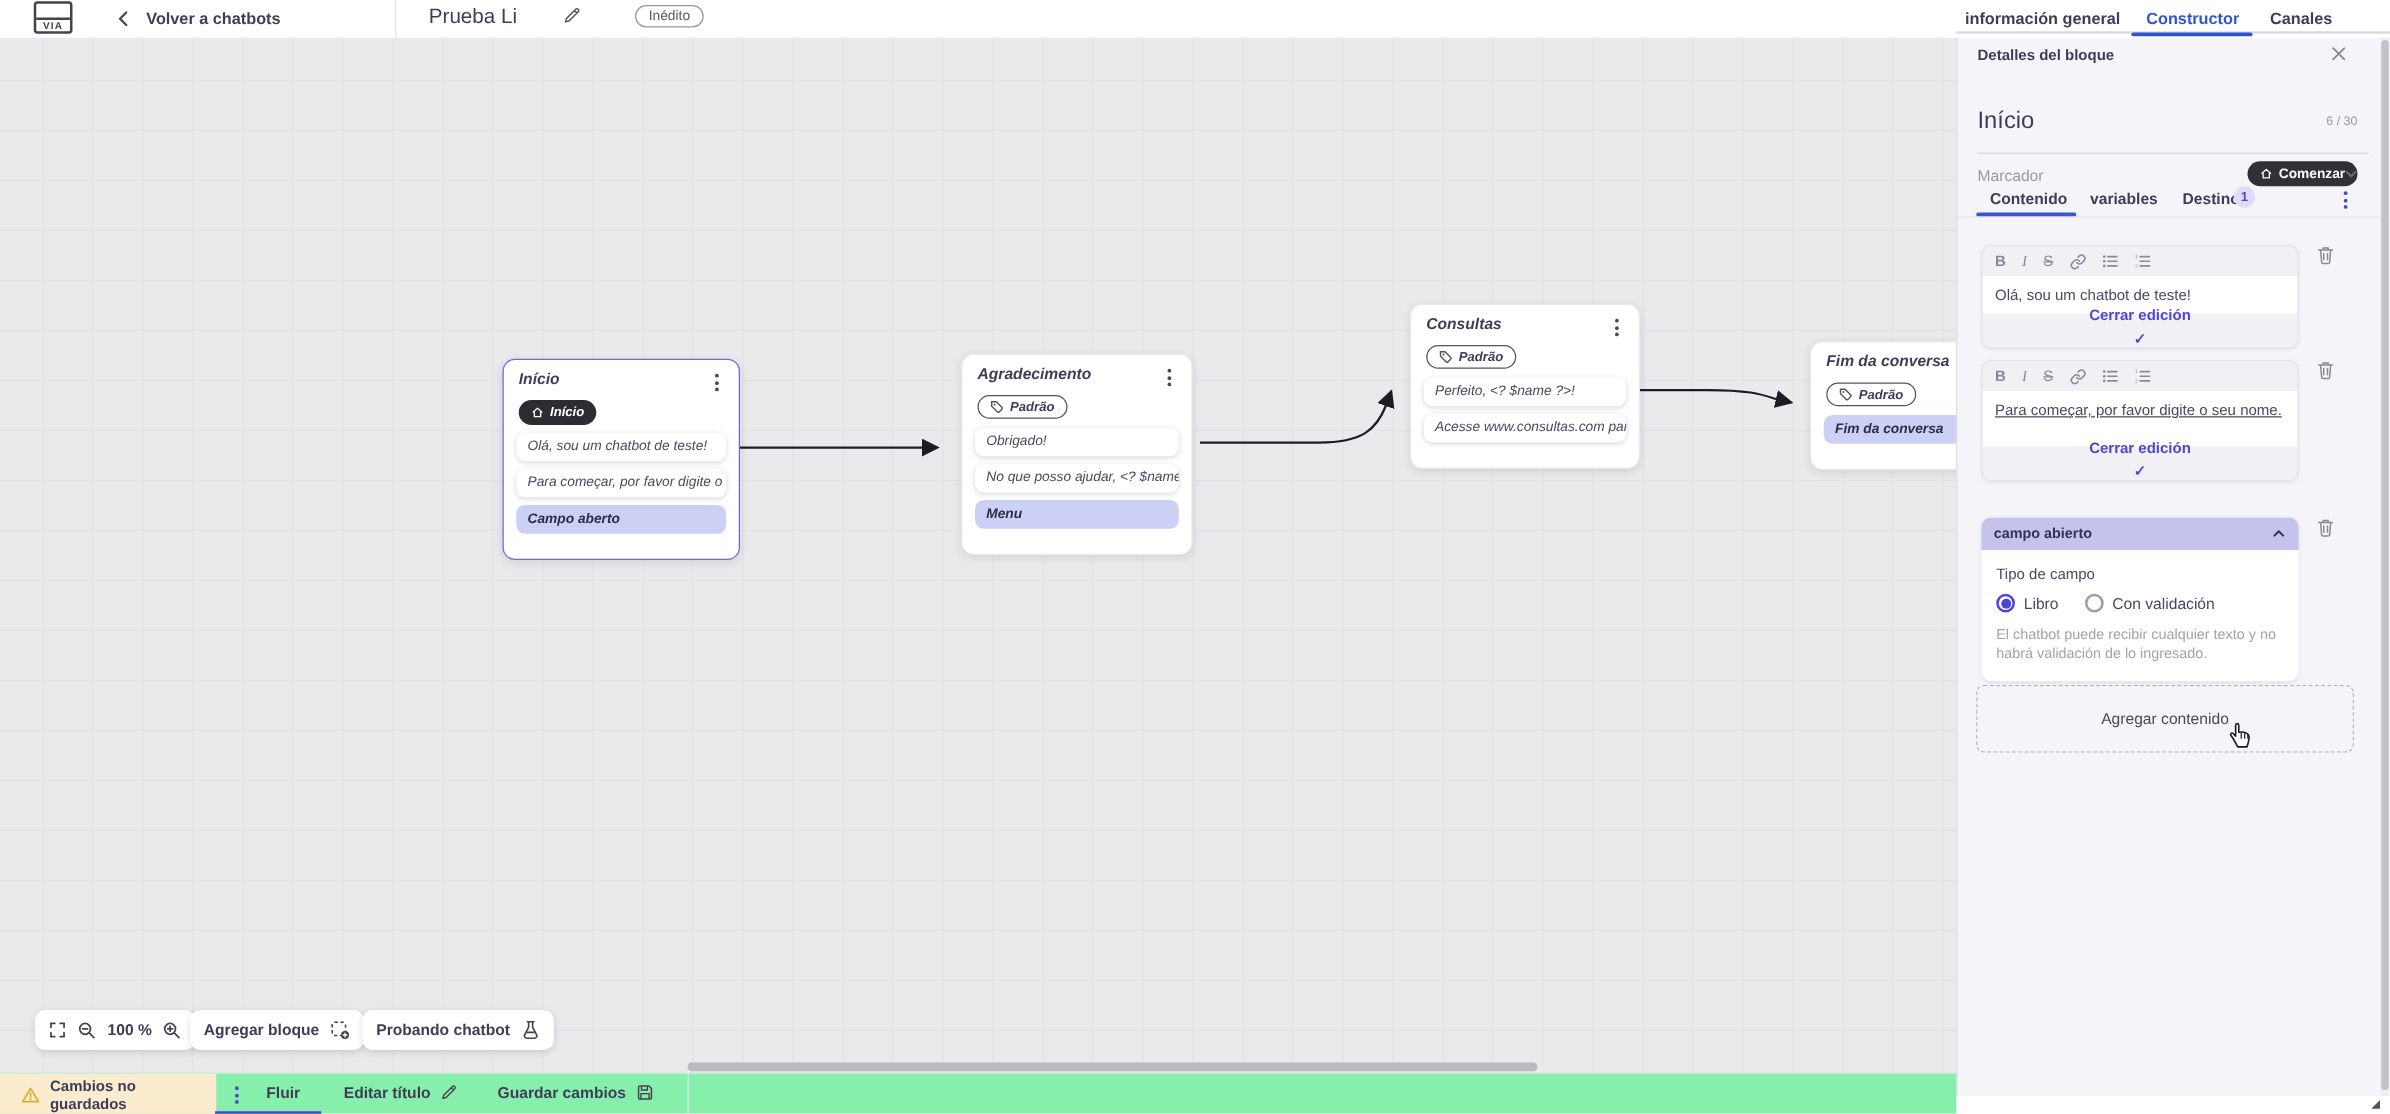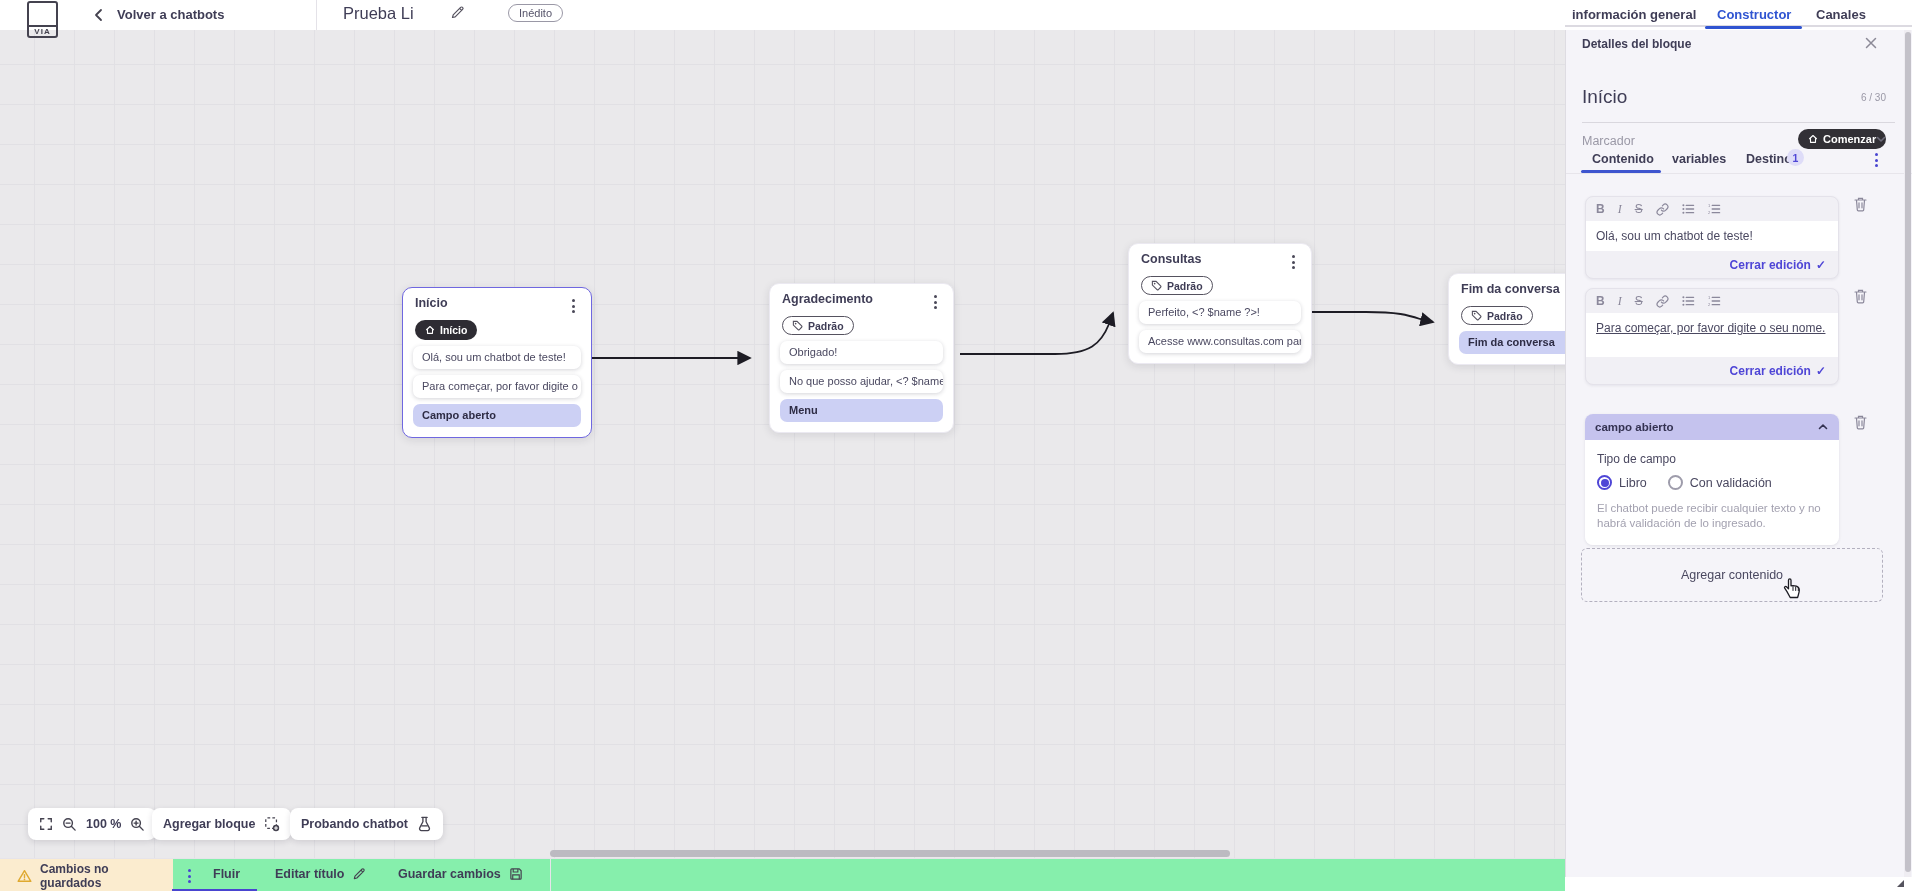--- a/index.html
+++ b/index.html
@@ -6,21 +6,21 @@
   html,body { background:#fff; }
   #app {
     position:relative; width:1912px; height:891px; overflow:hidden;
     font-family:"Liberation Sans", sans-serif; color:#3f3d56;
     -webkit-font-smoothing:antialiased;
   }
   .abs { position:absolute; }
 
   
   #topbar { position:absolute; left:0; top:0; width:1912px; height:30px; background:#fff; z-index:30; }
-  #logo { position:absolute; left:27px; top:1px; width:31px; height:37px; border:2px solid #44424f; border-radius:3px;
+  #logo { position:absolute; left:27px; top:1px; width:31px; height:26px; border:2px solid #44424f; border-radius:3px;
           display:flex; align-items:flex-end; justify-content:center; }
   #logo .logo-txt { font-size:8px; font-weight:bold; letter-spacing:1px; color:#44424f; border-top:2px solid #44424f; width:100%; text-align:center; }
   .tb-text { font-size:13px; font-weight:bold; color:#3f3d56; }
   #chat-title { font-size:16.5px; color:#3f3d56;text-align:right; }
   #draft-badge { border:1px solid #9a98a6; border-radius:10px; padding:2px 10px; font-size:11px; color:#56546a; }
   .v-div { width:1px; background:#e4e2e8; }
 
   .top-tab { position:absolute; top:7px; font-size:13px; font-weight:bold; color:#3f3d56; cursor:pointer; }
   .top-tab.active { color:#2f54d1; }
   #tab-underline { position:absolute; left:1705px; top:26px; width:97px; height:3px; background:#2f54d1; border-radius:2px; }
@@ -30,21 +30,21 @@
   #canvas {
     position:absolute; left:0; top:30px; width:1565px; height:828px; overflow:hidden;
     background-color:#eae9eb;
     background-image:linear-gradient(#e1e0e4 1px, transparent 1px),
                      linear-gradient(90deg,#e1e0e4 1px, transparent 1px);
     background-size:40px 40px; background-position:-6px -6px;
   }
   #wires { position:absolute; left:0; top:0; width:1565px; height:828px; pointer-events:none; }
 
   .node { position:absolute; background:#fff; border:1px solid #ebe9f1; border-radius:10px;
-          box-shadow:0 2px 8px rgba(40,38,60,.12); padding:8px 10px 10px; }
+          box-shadow:0 2px 8px rgba(40,38,60,.12); padding:8px 10px 20px;font-style:italic; }
   .node.selected { border:1.5px solid #6f67e0; }
   .node-head { display:flex; justify-content:space-between; align-items:flex-start; height:20px; padding:0 2px; }
   .node-title { font-size:12.5px; font-weight:bold; color:#3f3d56; white-space:nowrap; }
   .kebab { display:flex; flex-direction:column; gap:2.5px; padding:3px 4px; cursor:pointer; }
   .kebab i { width:3px; height:3px; border-radius:50%; background:#4a4858; }
   .kebab.purple i { background:#4945d0; }
   .pill-dark { display:inline-flex; align-items:center; gap:5px; background:#2e2c33; color:#fff;
                font-size:10.5px; font-weight:bold; border-radius:20px; padding:4px 10px; margin:4px 0 0 2px; }
   .pill-outline { display:inline-flex; align-items:center; gap:5px; border:1.5px solid #55525f; background:#fff;
                   color:#3f3d56; font-size:10.5px; font-weight:bold; border-radius:20px; padding:2.5px 9px; margin:4px 0 0 2px; }
@@ -80,21 +80,21 @@
                    display:flex; align-items:center; justify-content:center; }
 
   .editor-card { position:absolute; left:19px; width:254px; background:#f1f0f5; border:1px solid #e4e2ea;
                  border-radius:8px; box-shadow:0 1px 3px rgba(40,38,60,.08); overflow:hidden; }
   .editor-toolbar { display:flex; align-items:center; gap:13px; height:24px; padding:0 10px; color:#8b889b; }
   .tb-b { font-size:12px; font-weight:bold; cursor:pointer; }
   .tb-i { font-size:12px; font-style:italic; font-family:"Liberation Serif", serif; cursor:pointer; }
   .tb-s { font-size:12px; text-decoration:line-through; cursor:pointer; }
   .editor-text { background:#fff; padding:7px 10px; font-size:12px; color:#4a4860; line-height:16px; min-height:30px; }
   .editor-footer { height:27px; display:flex; align-items:center; justify-content:flex-end; gap:5px; padding:0 12px;
-                   color:#4f46d6; font-size:12px; font-weight:bold; cursor:pointer; }
+                   color:#4f46d6; font-size:12px; font-weight:bold; cursor:pointer;flex-direction:column; }
   .trash { position:absolute; left:287px; color:#8b889b; cursor:pointer; }
 
   #openfield-card { position:absolute; left:19px; top:384px; width:254px; border-radius:8px; overflow:hidden;
                     box-shadow:0 1px 3px rgba(40,38,60,.10); }
   #openfield-head { height:26px; background:#c5c3ee; display:flex; align-items:center; justify-content:space-between;
                     padding:0 10px; font-size:11.5px; font-weight:bold; color:#343252; cursor:pointer; }
   #openfield-body { background:#fff; padding:12px 12px 14px; }
   #type-label { font-size:12px; color:#4a4860; }
   .radio-row { display:flex; align-items:center; gap:7px; margin-top:9px; }
   .radio { width:15px; height:15px; border-radius:50%; border:2px solid #9e9cab; position:relative; cursor:pointer; flex:0 0 auto; }

